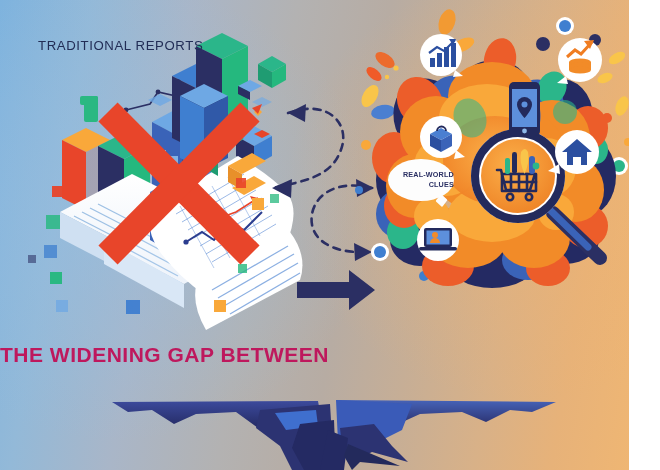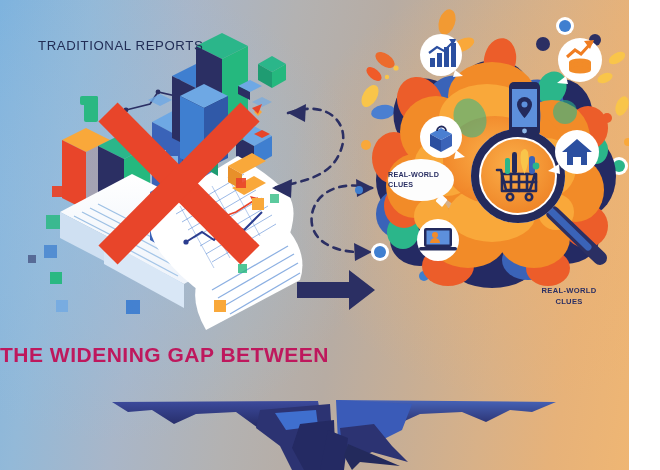--- a/index.html
+++ b/index.html
@@ -12,21 +12,21 @@
   .bg-soft{position:absolute;inset:0;
       background:radial-gradient(ellipse 60% 70% at 18% 45%, rgba(150,190,225,.55), rgba(150,190,225,0) 70%),
                  radial-gradient(ellipse 55% 65% at 84% 40%, rgba(240,178,110,.5), rgba(240,178,110,0) 70%);}
 
   
   .label-trad{position:absolute;left:38px;top:38px;font-size:13.2px;letter-spacing:.6px;
       color:#222d56;font-weight:400;white-space:nowrap;}
   .headline{position:absolute;left:0;top:341px;width:660px;text-align:left;
       color:#be185d;font-size:21px;font-weight:700;letter-spacing:.5px;line-height:1.33;}
   .clue-bubble{position:absolute;left:388px;top:159px;width:66px;height:42px;background:#fdfdfd;
-      border-radius:50% / 50%;display:flex;align-items:center;justify-content:center;text-align:left;
+      border-radius:50% / 50%;display:flex;align-items:center;justify-content:center;text-align:right;
       color:#2a2f63;font-size:7.2px;font-weight:700;line-height:1.35;letter-spacing:.2px;z-index:42;}
   .clue-bubble:after{content:"";position:absolute;right:8px;bottom:-4px;width:9px;height:9px;
       background:#fdfdfd;transform:rotate(42deg) skew(6deg);border-radius:1px;}
   .clue-text2{position:absolute;left:527px;top:285px;width:84px;text-align:center;color:#2b2f63;
       font-size:7.6px;font-weight:700;line-height:1.5;letter-spacing:.3px;z-index:42;}
 
   
   .layer{position:absolute;inset:0;width:660px;height:470px;}
 </style>
 </head>
@@ -440,22 +440,18 @@
     <polygon points="336,400 412,404 402,430 378,442 352,430 338,442" fill="#3a5bb8"></polygon>
     <polygon points="340,428 374,424 392,446 408,462 372,452 352,462 342,448" fill="#2c3372"></polygon>
     <polygon points="328,430 348,438 344,470 320,470" fill="#242a63"></polygon>
     <polygon points="348,444 400,466 360,462 352,470 344,456" fill="#232a5c"></polygon>
   </svg>
 
   <div class="label-trad">TRADITIONAL REPORTS</div>
 
   <div class="clue-bubble">REAL-WORLD CLUES</div>
 
-  <div class="clue-text2">
-    <span>REAL-WORLD</span><br>
-    <span>CLUES</span>
-  </div>
 
   <div class="headline">
     <span>THE WIDENING GAP BETWEEN</span><br>
   </div>
 
 </div>
 
 </body></html>

